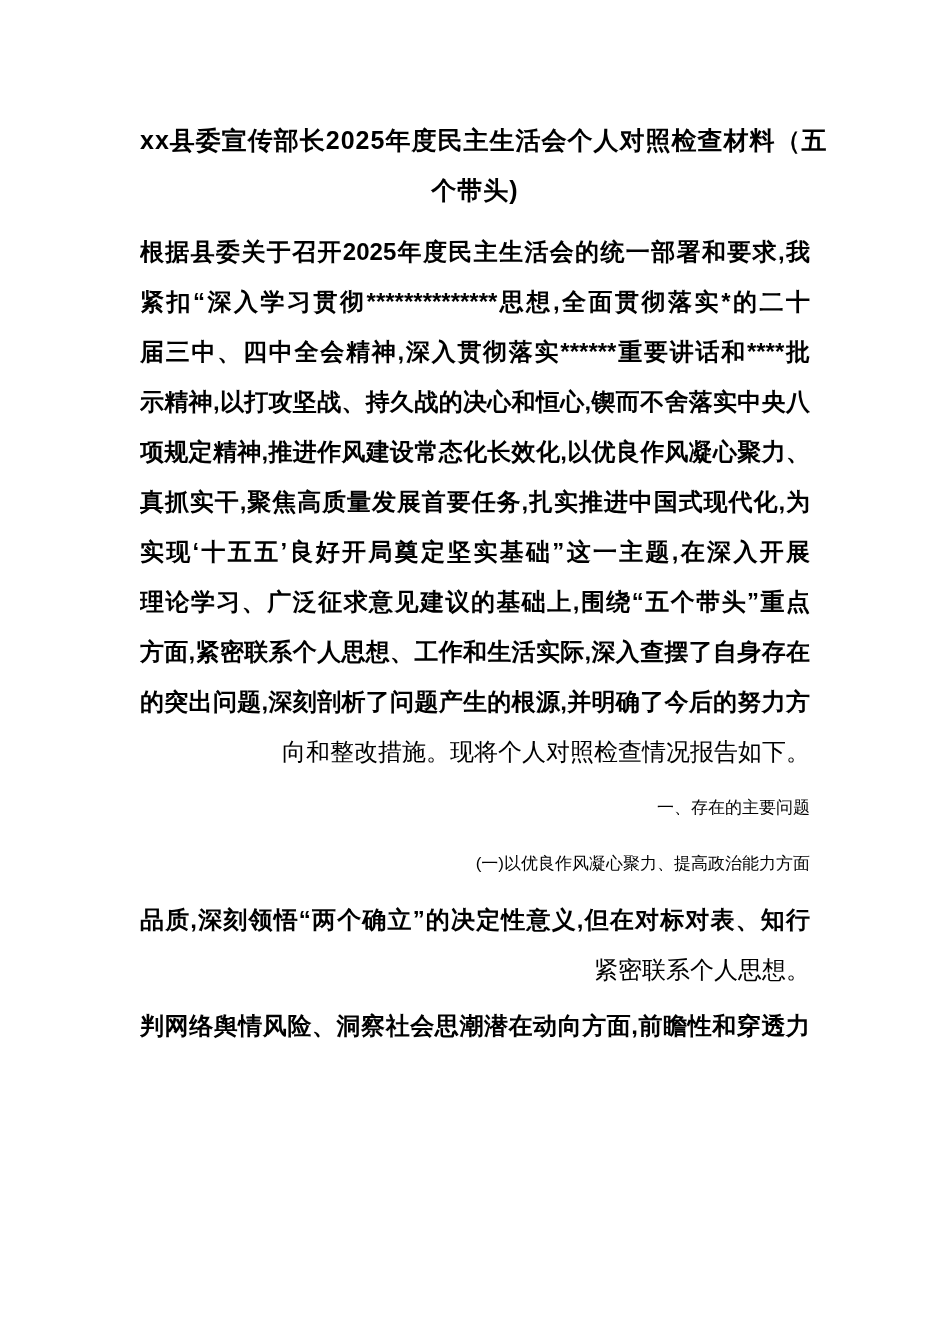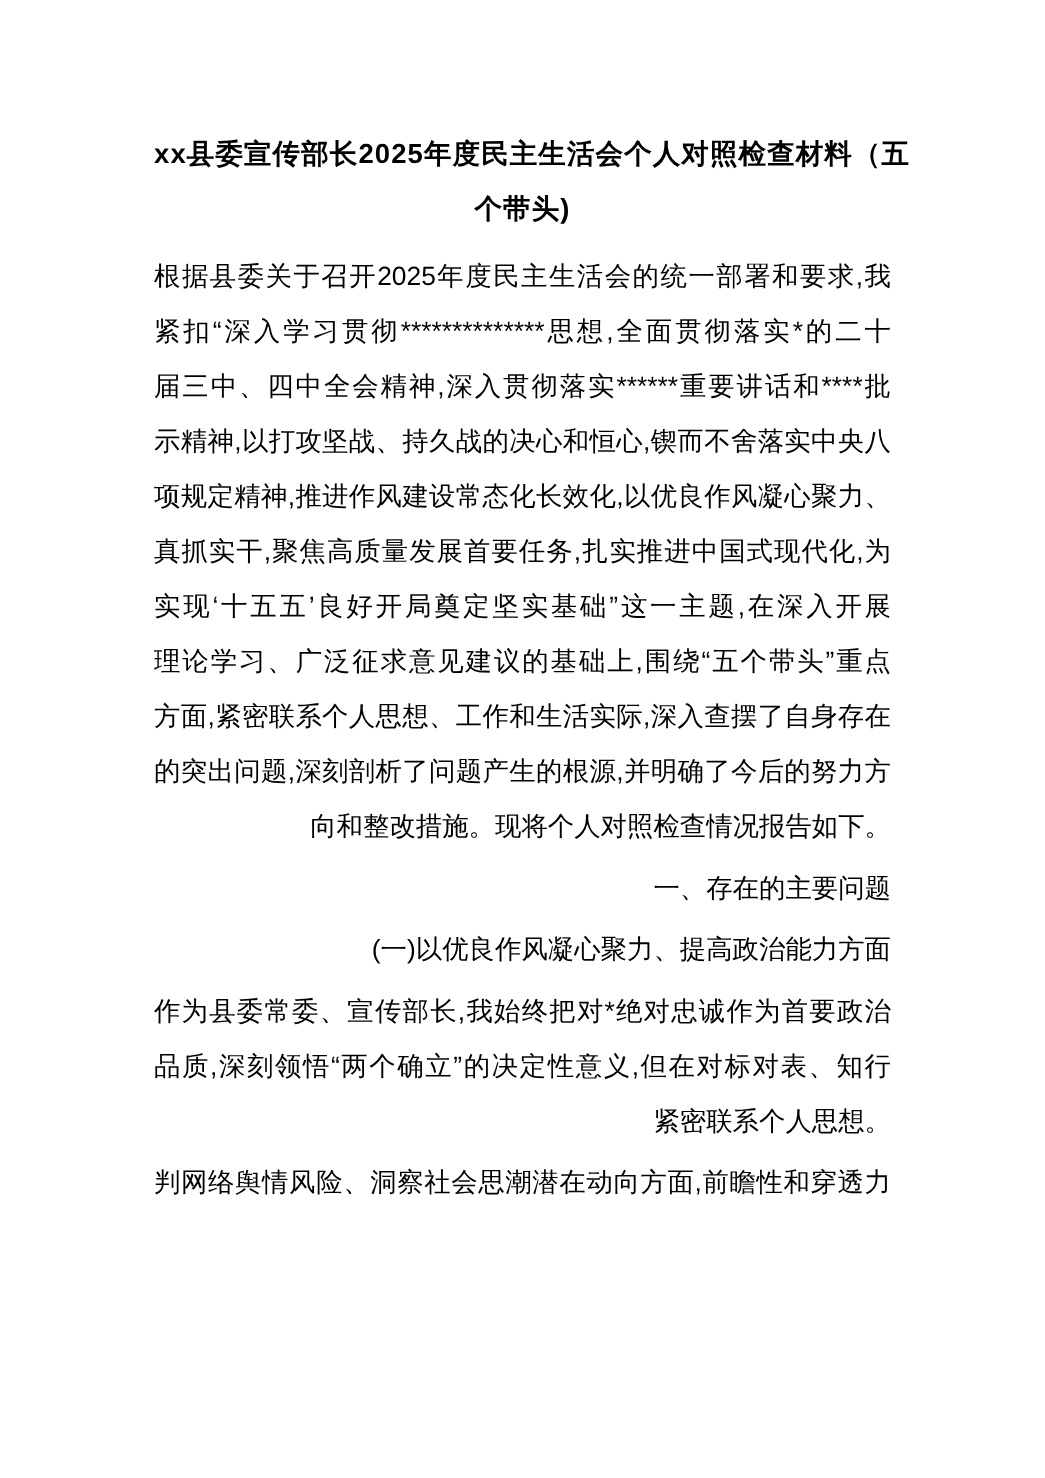--- a/index.html
+++ b/index.html
@@ -38,23 +38,24 @@
   .line {
     font-size: 24px;
     line-height: 50px;
     height: 50px;
     overflow: hidden;
     text-align: right;
   }
   .line.justified {
     text-align: justify;
     text-align-last: justify;
+    font-weight: bold;
   }
   .heading .line {
-    font-size: 24px;
+    font-size: 17px;
   }
 </style>
 </head>
 <body>
 
 <div class="page">
   <div class="content-col">
     <h1 class="doc-title">
         <div class="title-line">xx县委宣传部长2025年度民主生活会个人对照检查材料（五</div>
         <div class="title-line">个带头)</div>
@@ -73,21 +74,20 @@
           <div class="line justified">的突出问题,深刻剖析了问题产生的根源,并明确了今后的努力方</div>
           <div class="line">向和整改措施。现将个人对照检查情况报告如下。</div>
         </div>
         <div class="block heading">
           <div class="line">一、存在的主要问题</div>
         </div>
         <div class="block heading">
           <div class="line">(一)以优良作风凝心聚力、提高政治能力方面</div>
         </div>
         <div class="block paragraph">
-          <div class="line justified">作为县委常委、宣传部长,我始终把对*绝对忠诚作为首要政治</div>
           <div class="line justified">品质,深刻领悟“两个确立”的决定性意义,但在对标对表、知行</div>
           <div class="line">紧密联系个人思想。</div>
         </div>
         <div class="block paragraph">
           <div class="line justified">判网络舆情风险、洞察社会思潮潜在动向方面,前瞻性和穿透力</div>
         </div>
       </div>
   </div>
 </div>
 

